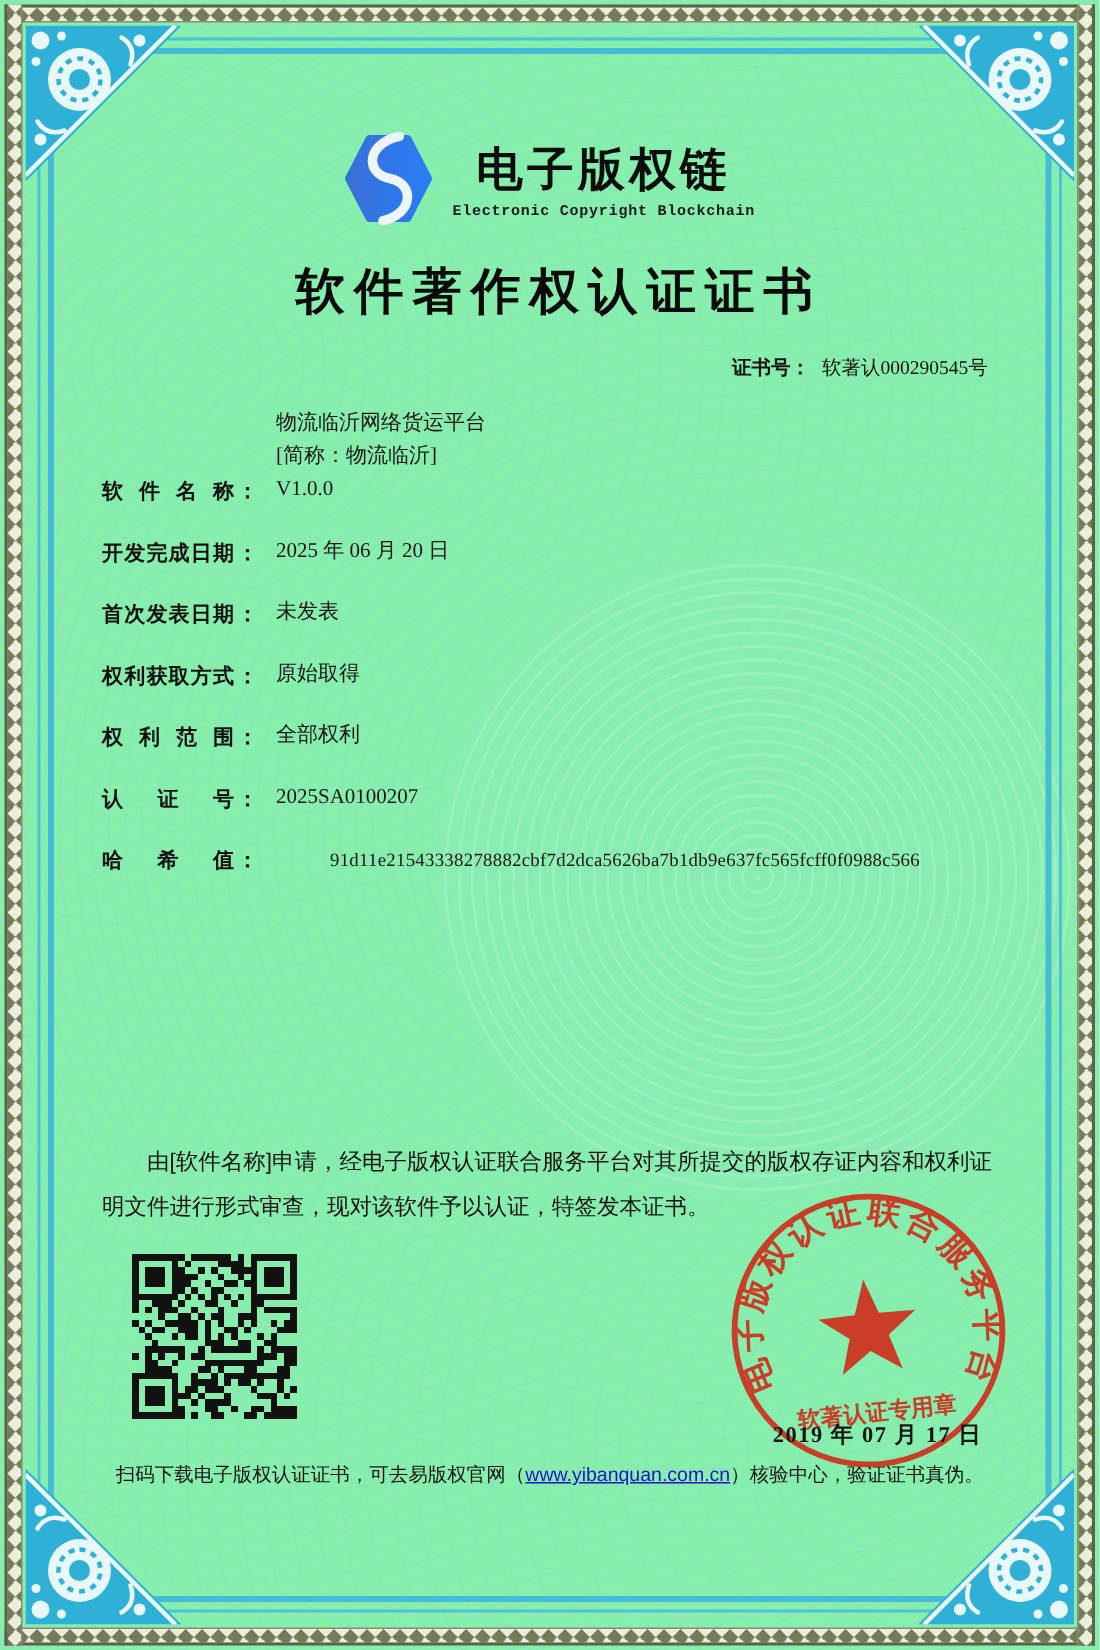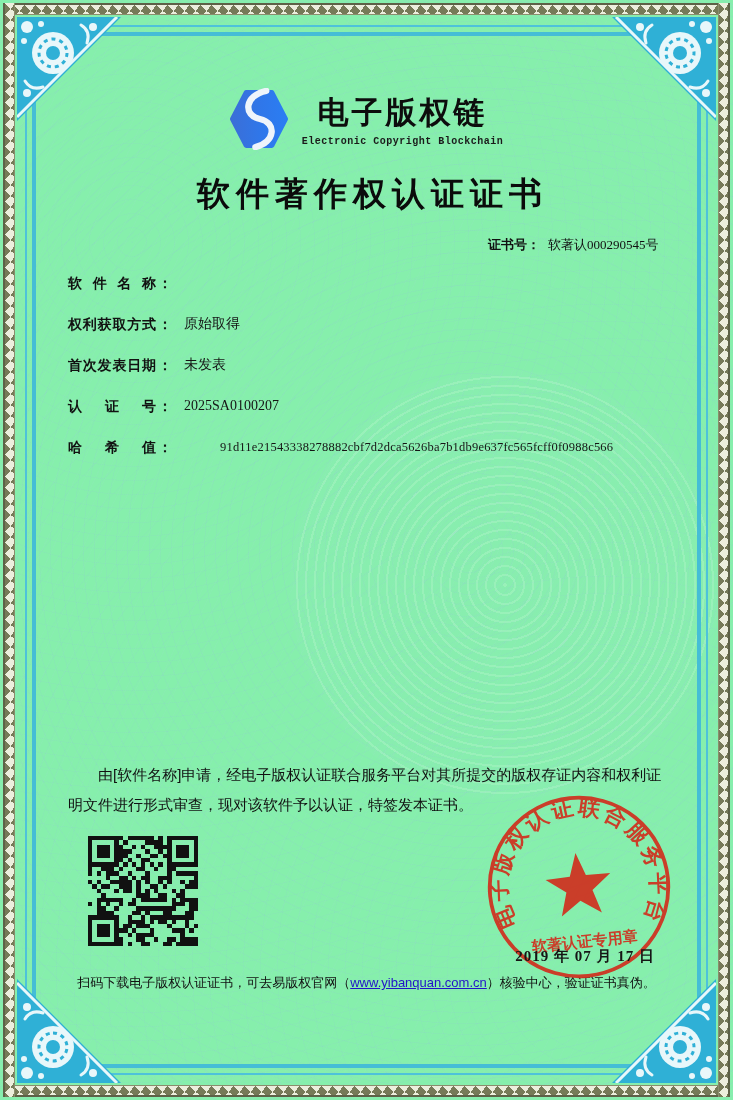--- a/index.html
+++ b/index.html
@@ -155,28 +155,41 @@
 
   <div class="main-title">软件著作权认证证书</div>
 
   <div class="cert-no">
     <span class="lbl">证书号：</span><span class="val">软著认000290545号</span>
   </div>
 
   <div class="fields">
     <div class="field-row">
       <span class="field-label"><span class="label-text">软件名称</span><span class="field-colon">：</span></span>
+      <div class="field-value">
+        <div>物流临沂网络货运平台</div>
+        <div class="sub">[简称：物流临沂]</div>
+        <div class="sub">V1.0.0</div>
+      </div>
+    </div>
+    <div class="field-row">
+      <span class="field-label"><span class="label-text">开发完成日期</span><span class="field-colon">：</span></span>
+      <div class="field-value">2025 年 06 月 20 日</div>
+    </div>
+    <div class="field-row">
+      <span class="field-label"><span class="label-text">首次发表日期</span><span class="field-colon">：</span></span>
+      <div class="field-value">未发表</div>
     </div>
     <div class="field-row">
       <span class="field-label"><span class="label-text">权利获取方式</span><span class="field-colon">：</span></span>
       <div class="field-value">原始取得</div>
     </div>
     <div class="field-row">
-      <span class="field-label"><span class="label-text">首次发表日期</span><span class="field-colon">：</span></span>
-      <div class="field-value">未发表</div>
+      <span class="field-label"><span class="label-text">权利范围</span><span class="field-colon">：</span></span>
+      <div class="field-value">全部权利</div>
     </div>
     <div class="field-row">
       <span class="field-label"><span class="label-text">认证号</span><span class="field-colon">：</span></span>
       <div class="field-value">2025SA0100207</div>
     </div>
     <div class="field-row">
       <span class="field-label"><span class="label-text">哈希值</span><span class="field-colon">：</span></span>
       <div class="field-value hash-val">91d11e21543338278882cbf7d2dca5626ba7b1db9e637fc565fcff0f0988c566</div>
     </div>
   </div>

